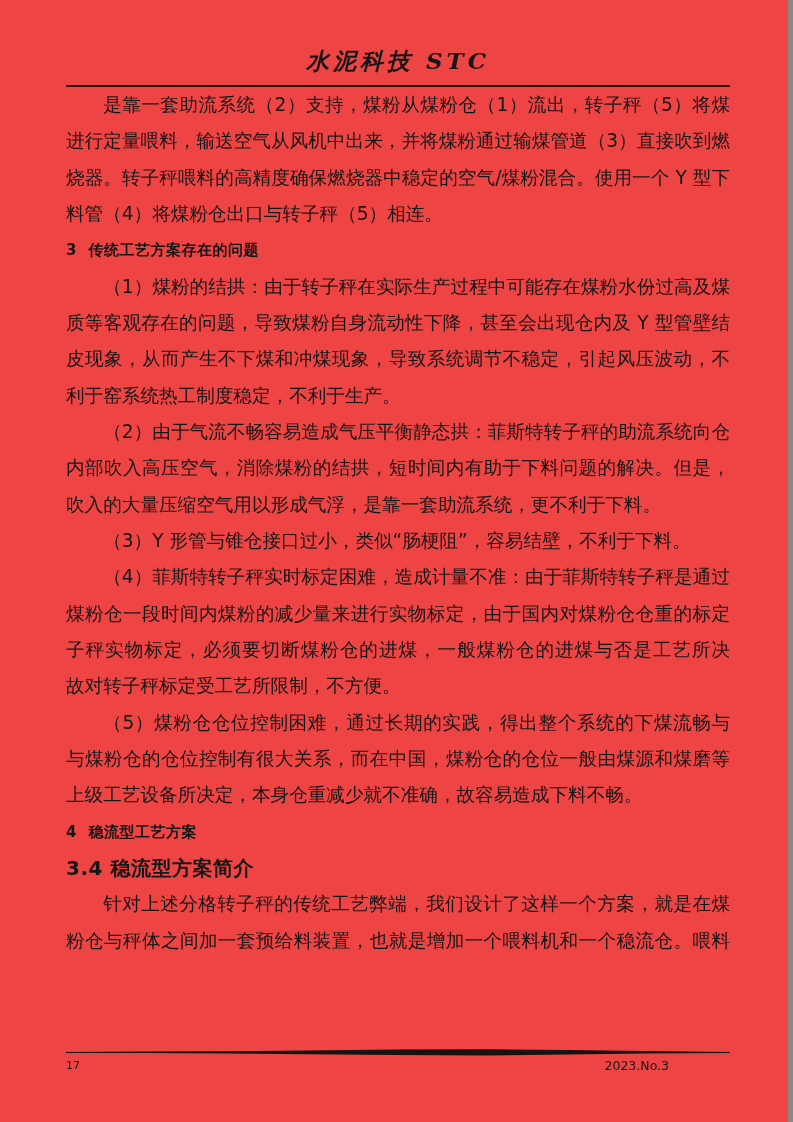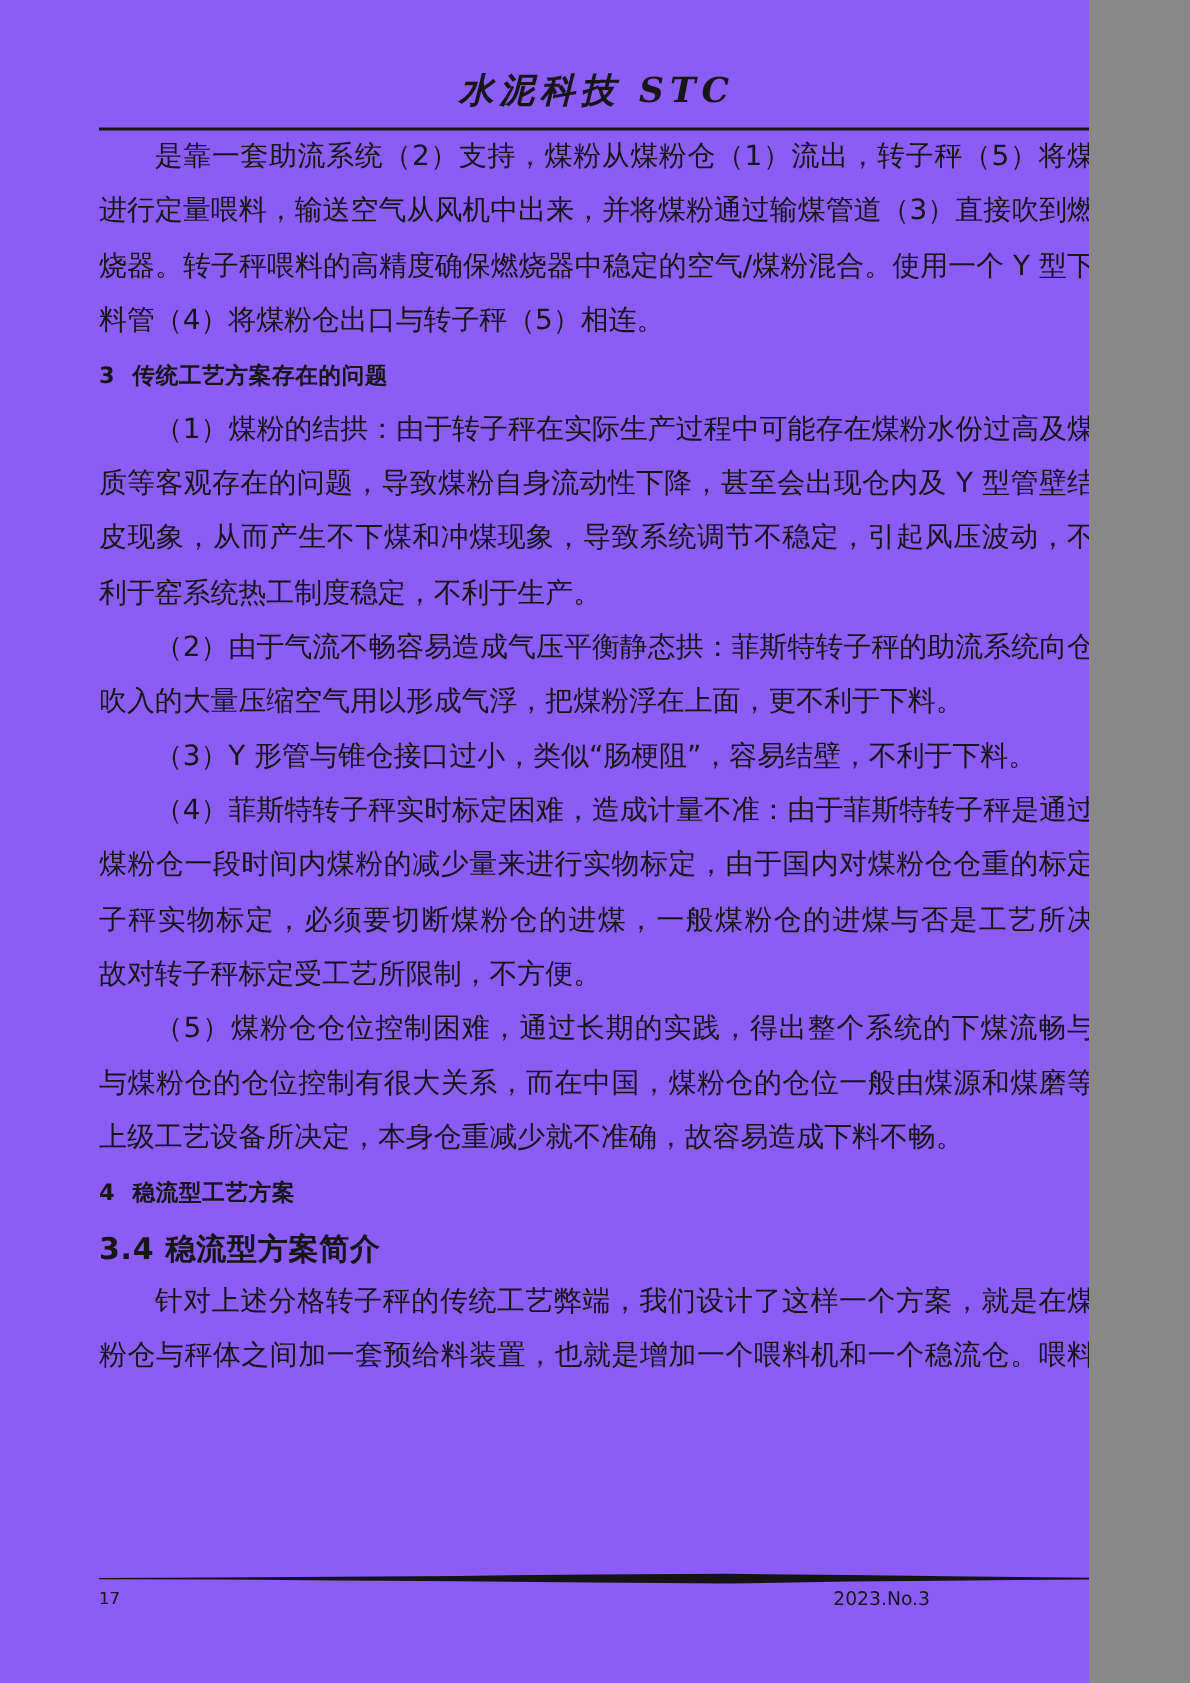--- a/index.html
+++ b/index.html
@@ -3,23 +3,23 @@
 <meta charset="utf-8">
 <style>
   html, body {
     margin: 0;
     padding: 0;
     background: #888;
     font-family: "DejaVu Sans", sans-serif;
   }
   .page {
     position: relative;
-    width: 726px;
+    width: 788px;
     height: 1122px;
-    background: #8b5cf6;
+    background: #ef4444;
     color: #161616;
     overflow: hidden;
   }
   .journal-title {
     position: absolute;
     top: 44px;
     left: 66px;
     width: 664px;
     text-align: center;
     font-family: "DejaVu Serif", serif;
@@ -79,21 +79,21 @@
     top: 1058px;
     left: 66px;
     width: 584px;
     text-align: left;
     font-size: 11px;
     line-height: 16px;
   }
   .issue-label {
     position: absolute;
     top: 1058px;
-    right: 106px;
+    right: 119px;
     font-size: 12.5px;
     line-height: 16px;
     margin-left: 17px;
   }
 </style>
 </head>
 <body>
 
 <div class="page">
 
@@ -105,21 +105,22 @@
       <div class="row just indent">是靠一套助流系统（2）支持，煤粉从煤粉仓（1）流出，转子秤（5）将煤粉</div>
       <div class="row just">进行定量喂料，输送空气从风机中出来，并将煤粉通过输煤管道（3）直接吹到燃</div>
       <div class="row just">烧器。转子秤喂料的高精度确保燃烧器中稳定的空气/煤粉混合。使用一个 Y 型下</div>
       <div class="row">料管（4）将煤粉仓出口与转子秤（5）相连。</div>
       <div class="row heading">3  传统工艺方案存在的问题</div>
       <div class="row just indent">（1）煤粉的结拱：由于转子秤在实际生产过程中可能存在煤粉水份过高及煤</div>
       <div class="row just">质等客观存在的问题，导致煤粉自身流动性下降，甚至会出现仓内及 Y 型管壁结</div>
       <div class="row just">皮现象，从而产生不下煤和冲煤现象，导致系统调节不稳定，引起风压波动，不</div>
       <div class="row">利于窑系统热工制度稳定，不利于生产。</div>
       <div class="row just indent">（2）由于气流不畅容易造成气压平衡静态拱：菲斯特转子秤的助流系统向仓</div>
-      <div class="row">吹入的大量压缩空气用以形成气浮，把煤粉浮在上面，更不利于下料。</div>
+      <div class="row just">内部吹入高压空气，消除煤粉的结拱，短时间内有助于下料问题的解决。但是，</div>
+      <div class="row">吹入的大量压缩空气用以形成气浮，是靠一套助流系统，更不利于下料。</div>
       <div class="row indent">（3）Y 形管与锥仓接口过小，类似“肠梗阻”，容易结壁，不利于下料。</div>
       <div class="row just indent">（4）菲斯特转子秤实时标定困难，造成计量不准：由于菲斯特转子秤是通过</div>
       <div class="row just">煤粉仓一段时间内煤粉的减少量来进行实物标定，由于国内对煤粉仓仓重的标定</div>
       <div class="row just">子秤实物标定，必须要切断煤粉仓的进煤，一般煤粉仓的进煤与否是工艺所决定，</div>
       <div class="row">故对转子秤标定受工艺所限制，不方便。</div>
       <div class="row just indent">（5）煤粉仓仓位控制困难，通过长期的实践，得出整个系统的下煤流畅与否，</div>
       <div class="row just">与煤粉仓的仓位控制有很大关系，而在中国，煤粉仓的仓位一般由煤源和煤磨等</div>
       <div class="row">上级工艺设备所决定，本身仓重减少就不准确，故容易造成下料不畅。</div>
       <div class="row heading">4  稳流型工艺方案</div>
       <div class="row heading sub">3.4 稳流型方案简介</div>

